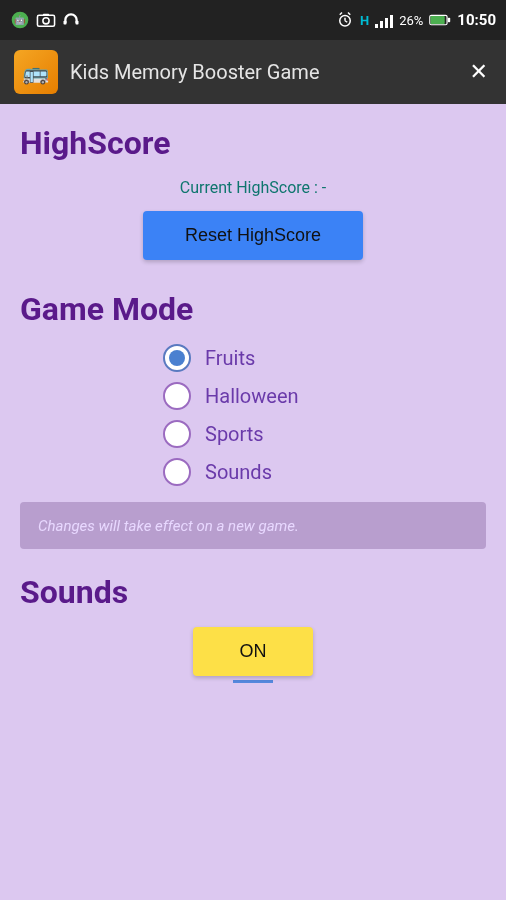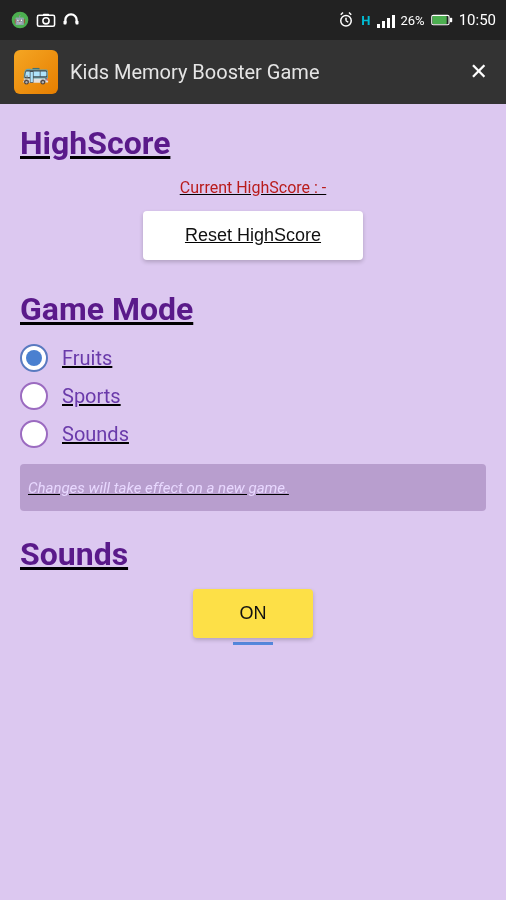--- a/index.html
+++ b/index.html
@@ -33,21 +33,21 @@
       font-size: 13px;
       color: white;
     }
     .battery-text {
       color: white;
       font-size: 13px;
     }
     .time-text {
       color: white;
       font-size: 15px;
-      font-weight: normal;
+      font-weight: bold;
     }
     .signal-bars {
       display: flex;
       align-items: flex-end;
       gap: 2px;
       height: 16px;
     }
     .signal-bars span {
       background: white;
       width: 3px;
@@ -89,62 +89,62 @@
       line-height: 1;
     }
 
     
     .content {
       width: 100%;
       height: calc(900px - 40px - 64px);
       background: #dcc8f0;
       padding: 20px 20px;
       overflow-y: auto;
-      text-decoration: underline;
     }
 
     
     .section-title {
       font-size: 32px;
       font-weight: bold;
       color: #5a1a8a;
       margin-bottom: 16px;
     }
 
     
     .highscore-section {
       margin-bottom: 30px;
     }
     .current-highscore-label {
       text-align: center;
-      color: #b91c1c;
+      color: #0f766e;
       font-size: 16px;
       margin-bottom: 14px;
     }
     .reset-btn {
       display: block;
       margin: 0 auto;
-      background: #ffffff;
+      background: #3b82f6;
       border: none;
       border-radius: 4px;
       padding: 14px 40px;
       font-size: 18px;
       color: #111;
       cursor: pointer;
       min-width: 220px;
       text-align: center;
       box-shadow: 0 2px 4px rgba(0,0,0,0.2);
     }
 
     
     .gamemode-section {
     }
     .radio-group {
       display: flex;
       flex-direction: column;
+      align-items: center;
       gap: 10px;
       margin: 16px 0;
     }
     .radio-item {
       display: flex;
       align-items: center;
       gap: 14px;
       cursor: pointer;
       min-width: 180px;
     }
@@ -172,21 +172,21 @@
     }
     .radio-label {
       font-size: 20px;
       color: #6a3aaa;
     }
 
     
     .changes-notice {
       background: #b89ece;
       border-radius: 4px;
-      padding: 14px 8px;
+      padding: 14px 18px;
       margin: 10px 0 24px 0;
       text-align: left;
     }
     .changes-notice-text {
       font-style: italic;
       color: #e8d8ff;
       font-size: 15px;
     }
 
     
@@ -287,20 +287,24 @@
   <div class="gamemode-section">
     <div class="section-title">Game Mode</div>
 
     <div class="radio-group">
 
       <div class="radio-item">
         <div class="radio-circle selected"></div>
         <span class="radio-label">Fruits</span>
       </div>
 
+      <div class="radio-item">
+        <div class="radio-circle"></div>
+        <span class="radio-label">Halloween</span>
+      </div>
 
       <div class="radio-item">
         <div class="radio-circle"></div>
         <span class="radio-label">Sports</span>
       </div>
 
       <div class="radio-item">
         <div class="radio-circle"></div>
         <span class="radio-label">Sounds</span>
       </div>

